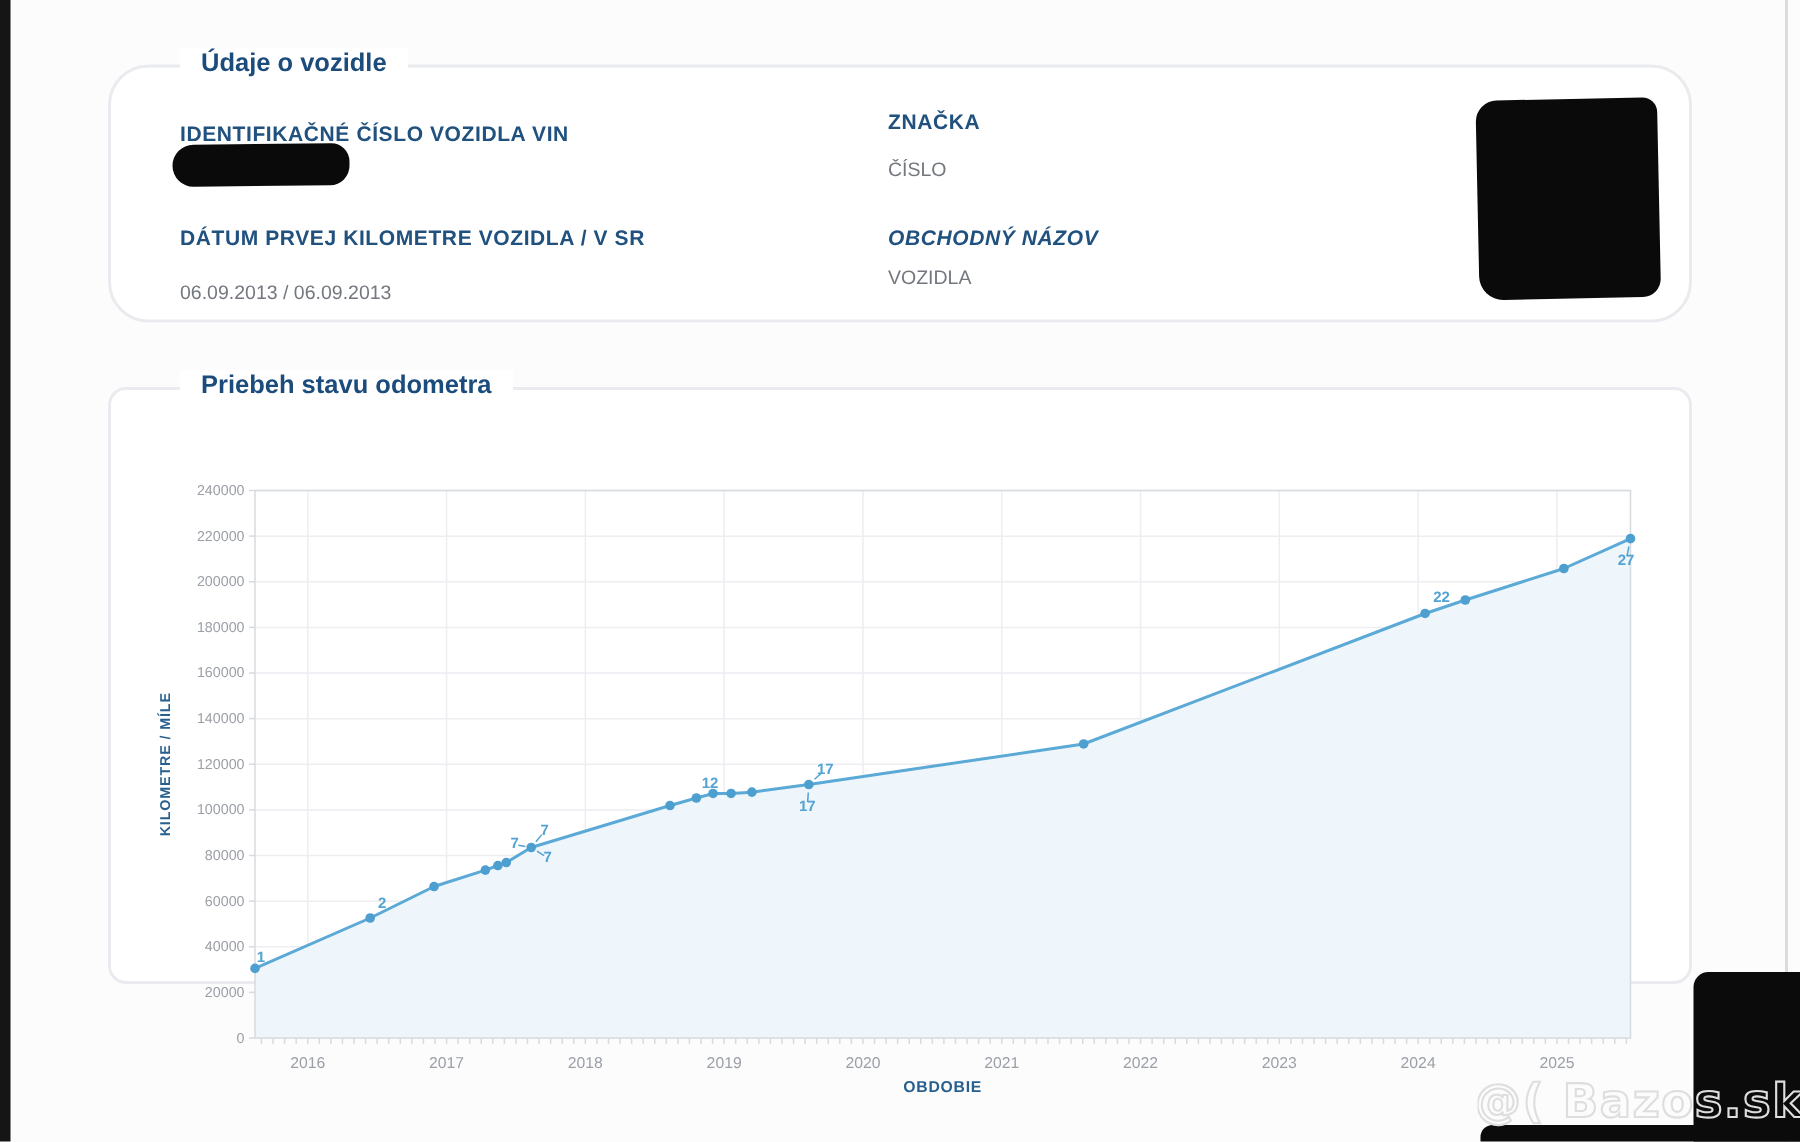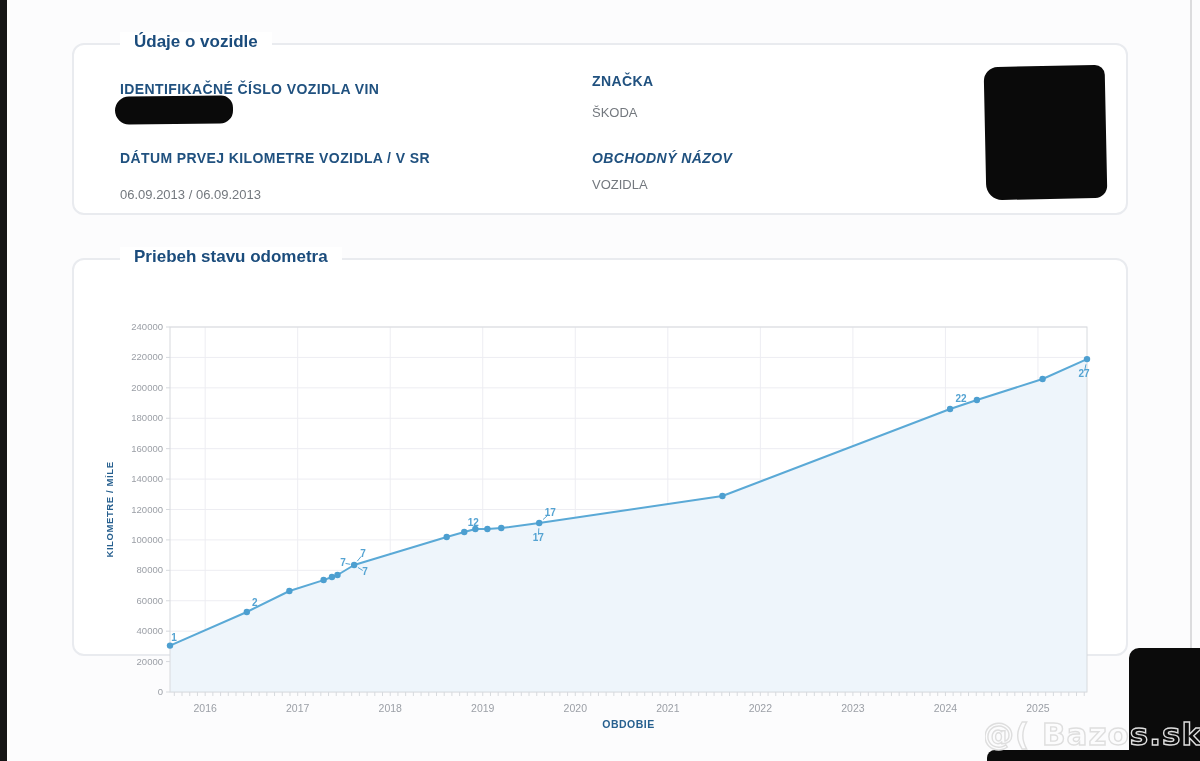--- a/index.html
+++ b/index.html
@@ -8,21 +8,21 @@
     background:#fcfcfd;
     font-family:"Liberation Sans", sans-serif;
   }
   .edge-strip{position:absolute;left:0;top:0;width:7px;height:761px;background:#151515;}
   .right-edge-line{position:absolute;left:1190px;top:0;width:2px;height:761px;background:#dcdcde;}
 
   .panel{
     position:absolute;left:72px;width:1056px;background:#ffffff;
     border:2px solid #e9ebef;border-radius:12px;box-sizing:border-box;
   }
-  #vehicle-panel{top:43px;height:172px;}
+  #vehicle-panel{top:43px;height:172px;border-radius:27px;}
   #odometer-panel{top:258px;height:398px;}
   .panel-title{
     position:absolute;top:-13px;left:46px;background:#ffffff;
     padding:0 14px;font-size:17px;font-weight:bold;color:#1b4c7c;white-space:nowrap;
   }
   .field-label{
     position:absolute;font-size:14px;font-weight:bold;letter-spacing:.4px;
     color:#20517f;white-space:nowrap;
   }
   .field-value{
@@ -44,21 +44,21 @@
 <div class="edge-strip"></div>
 <div class="right-edge-line"></div>
 
 <div class="panel" id="vehicle-panel">
   <div class="panel-title">Údaje o vozidle</div>
 
   <div class="field-label" style="left:46px;top:36px;">IDENTIFIKAČNÉ ČÍSLO VOZIDLA VIN</div>
   <div class="redaction" id="vin-redaction"></div>
 
   <div class="field-label" style="left:518px;top:28px;">ZNAČKA</div>
-  <div class="field-value" style="left:518px;top:60px;">ŠKODA</div>
+  <div class="field-value" style="left:518px;top:60px;">ČÍSLO</div>
 
   <div class="field-label" style="left:46px;top:105px;">DÁTUM PRVEJ KILOMETRE VOZIDLA / V SR</div>
   <div class="field-value" style="left:46px;top:142px;">06.09.2013 / 06.09.2013</div>
 
   <div class="field-label" style="left:518px;top:105px;font-style:italic;">OBCHODNÝ NÁZOV</div>
   <div class="field-value" style="left:518px;top:132px;">VOZIDLA</div>
 
   <div class="redaction" id="photo-redaction"></div>
 </div>
 

